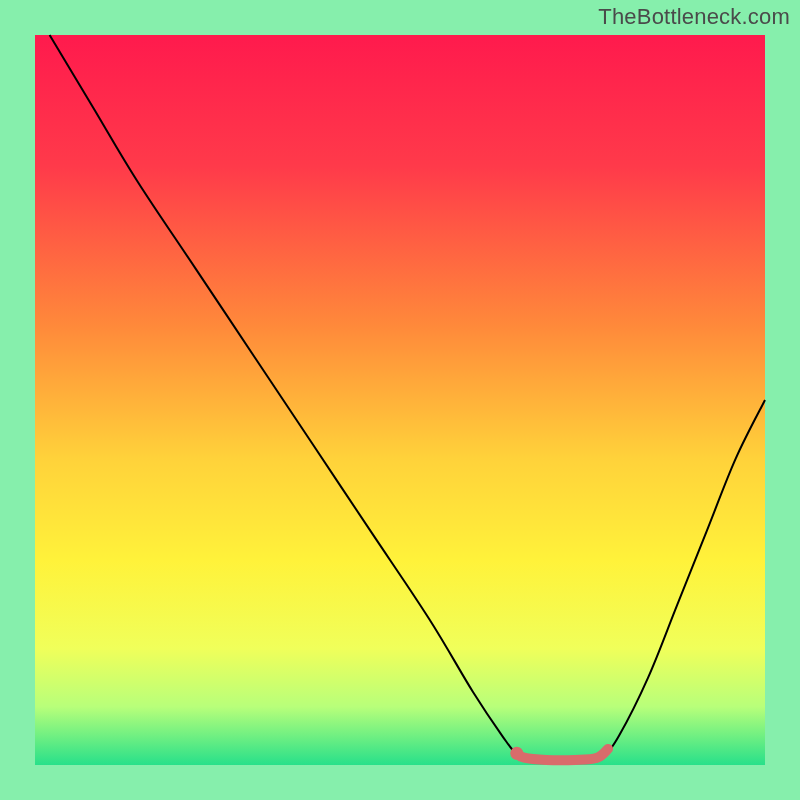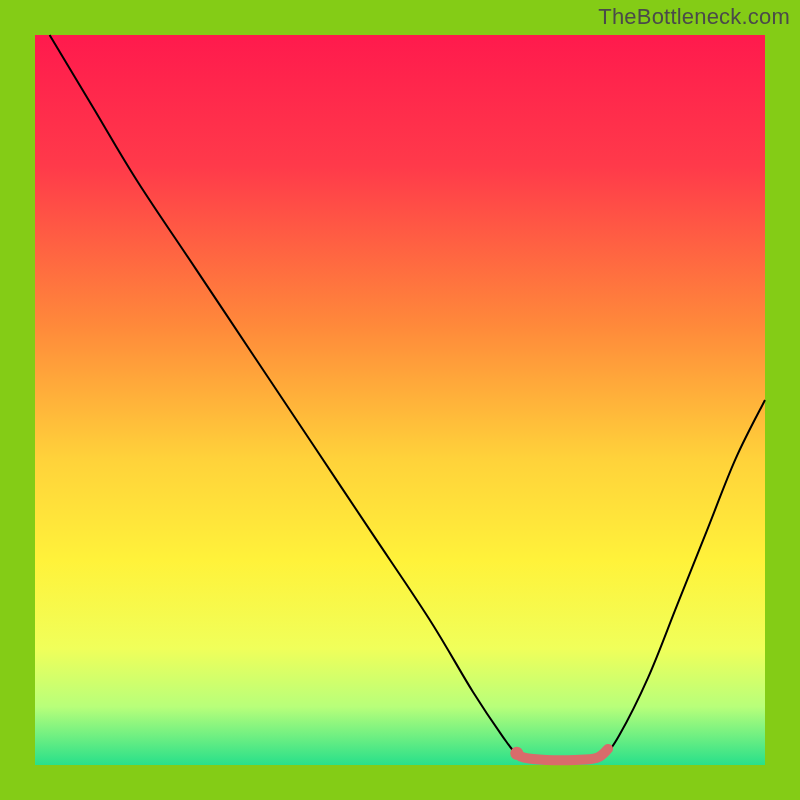--- a/index.html
+++ b/index.html
@@ -8,21 +8,21 @@
     width: 800px;
     height: 800px;
     background: #000;
     overflow: hidden;
     font-family: Arial, Helvetica, sans-serif;
   }
   .frame {
     position: relative;
     width: 800px;
     height: 800px;
-    background: #84cc16;
+    background: #86efac;
   }
   .watermark {
     position: absolute;
     top: 4px;
     right: 10px;
     color: #4a4a4a;
     font-size: 22px;
     font-weight: 500;
     letter-spacing: 0.2px;
     z-index: 10;

